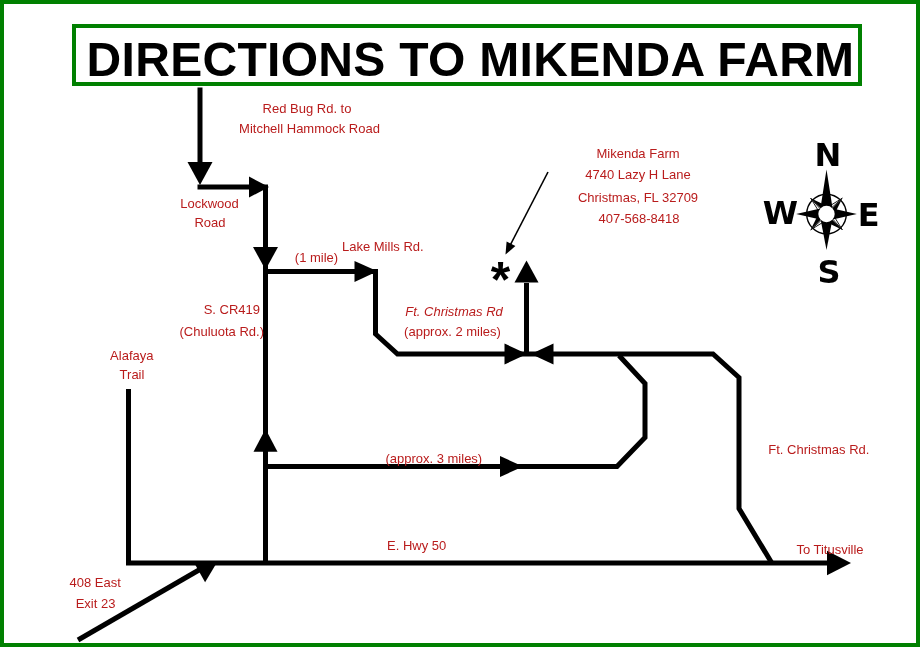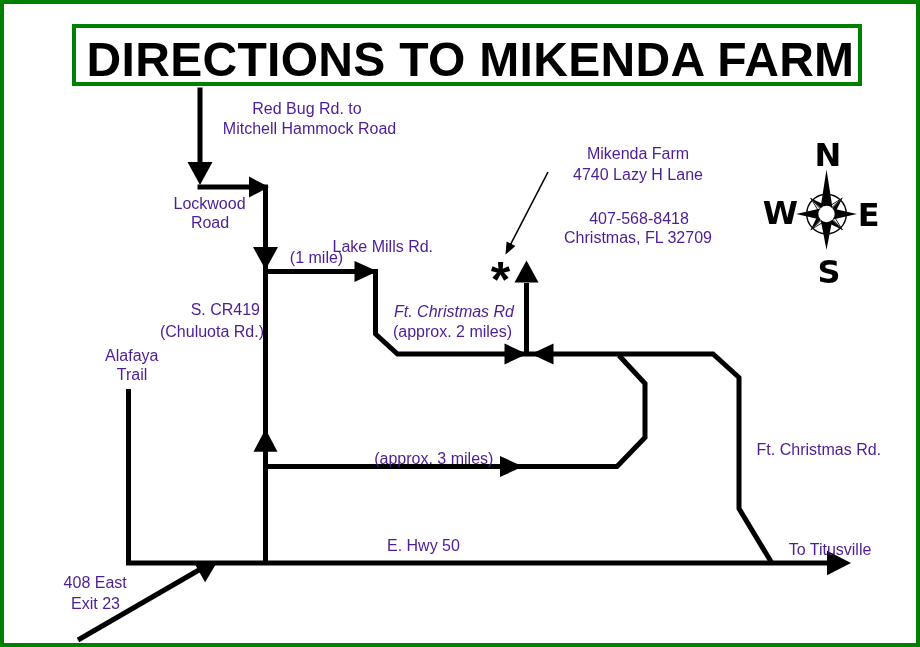--- a/index.html
+++ b/index.html
@@ -27,23 +27,23 @@
     letter-spacing: 0.3px;
     text-align: center;
     font-weight: bold;
     font-size: 48px;
     line-height: 48px;
     color: #000000;
     white-space: nowrap;
   }
   .lbl {
     position: absolute;
-    font-size: 16px;
+    font-size: 13px;
     line-height: 19px;
-    color: #4c1d95;
+    color: #b91c1c;
     white-space: nowrap;
   }
   .ctr { transform: translateX(-50%); }
   .rgt { text-align: right; }
   .compass-letter {
     position: absolute;
     font-family: "DejaVu Sans", sans-serif;
     font-weight: bold;
     font-size: 32px;
     line-height: 32px;
@@ -134,21 +134,21 @@
   <div class="lbl ctr" style="left:312.5px; top:244.4px;">(1 mile)</div>
 
   <div class="lbl rgt" style="right:656px; top:296.1px;">S. CR419</div>
   <div class="lbl rgt" style="right:652px; top:317.8px;">(Chuluota Rd.)</div>
 
   <div class="lbl ctr" style="left:127.8px; top:341.8px;">Alafaya</div>
   <div class="lbl ctr" style="left:128px; top:361px;">Trail</div>
 
   <div class="lbl ctr" style="left:634px; top:139.8px;">Mikenda Farm</div>
   <div class="lbl ctr" style="left:634px; top:161.2px;">4740 Lazy H Lane</div>
-  <div class="lbl ctr" style="left:634px; top:183.8px;margin-top:40px;">Christmas, FL 32709</div>
+  <div class="lbl ctr" style="left:634px; top:183.8px;">Christmas, FL 32709</div>
   <div class="lbl ctr" style="left:635px; top:204.8px;">407-568-8418</div>
 
   <div class="lbl ctr" style="left:450px; top:298.3px;font-style:italic;">Ft. Christmas Rd</div>
   <div class="lbl ctr" style="left:448.5px; top:317.8px;">(approx. 2 miles)</div>
 
   <div class="lbl ctr" style="left:429.8px; top:444.8px;">(approx. 3 miles)</div>
 
   <div class="lbl" style="left:383px; top:532.3px;">E. Hwy 50</div>
   <div class="lbl ctr" style="left:826px; top:536.3px;">To Titusville</div>
   <div class="lbl ctr" style="left:814.8px; top:436.3px;">Ft. Christmas Rd.</div>

